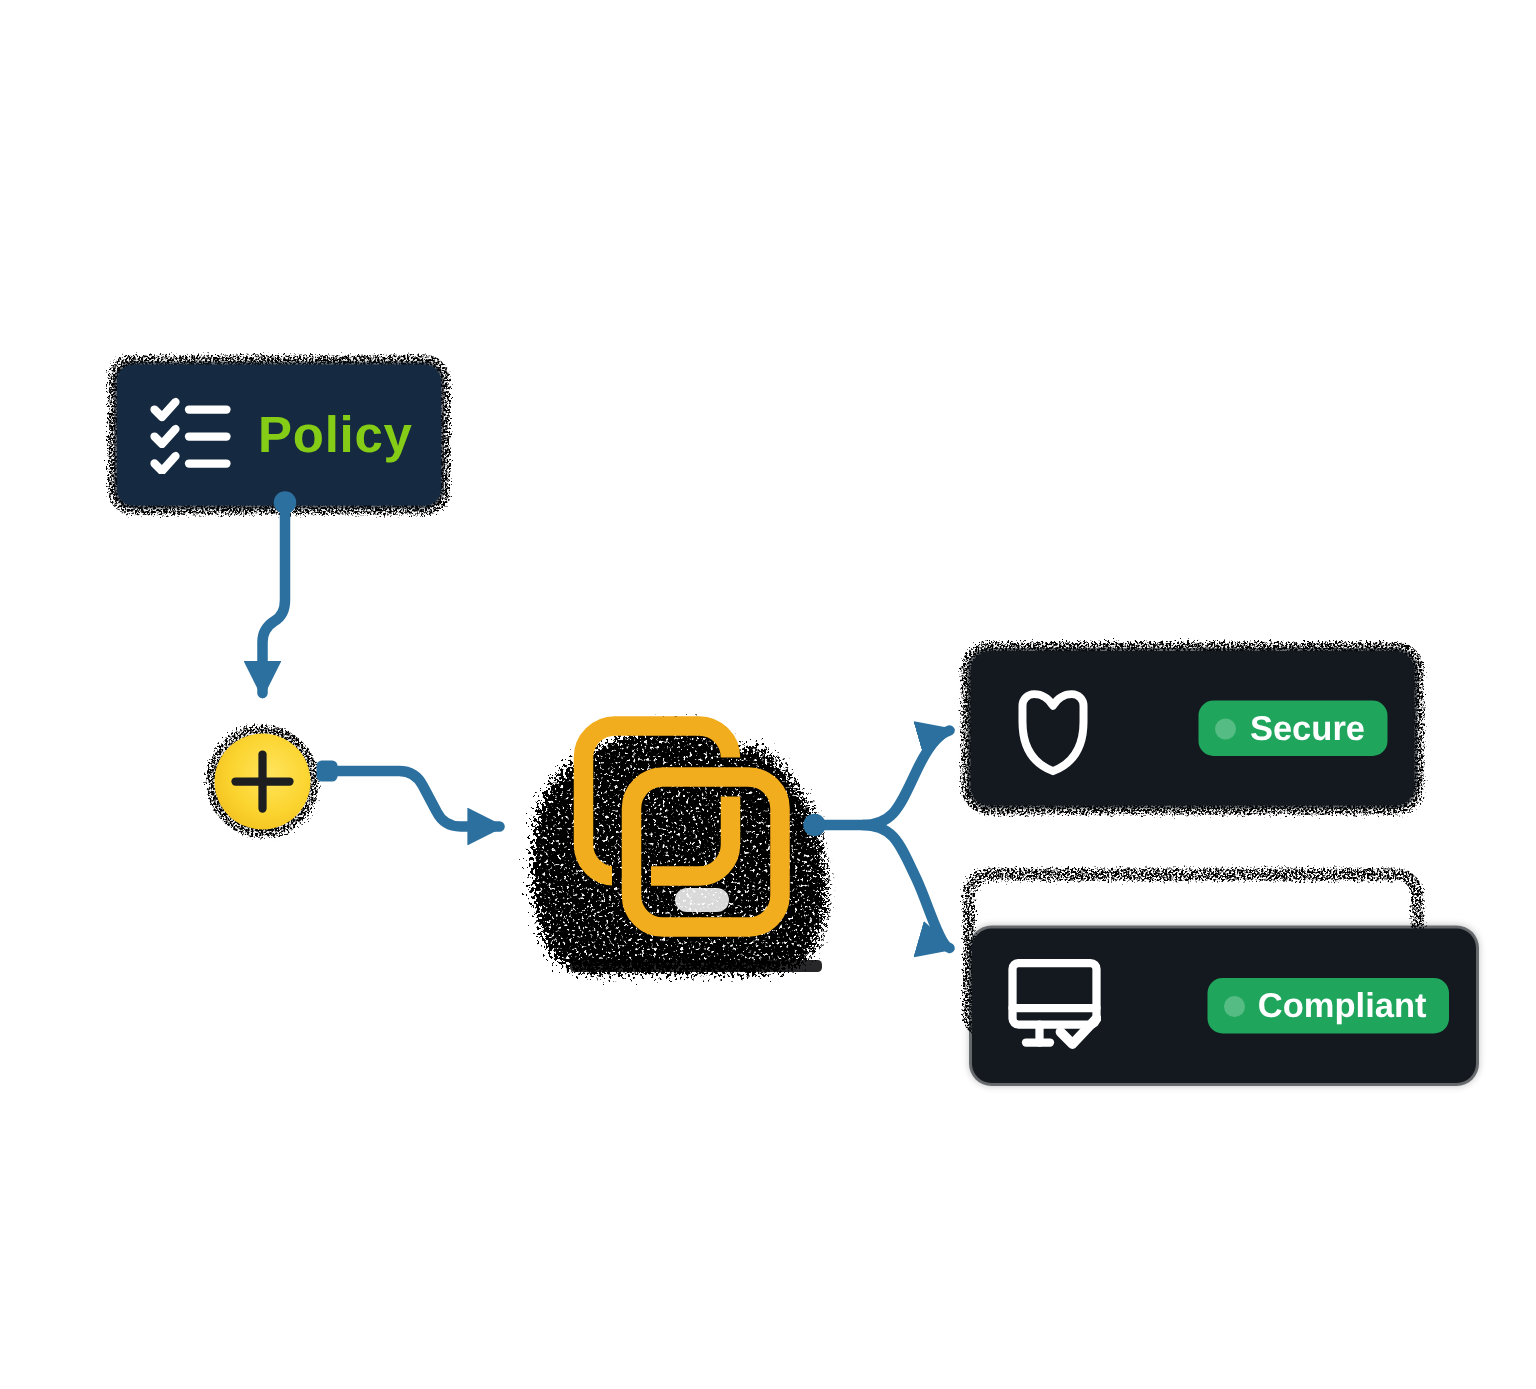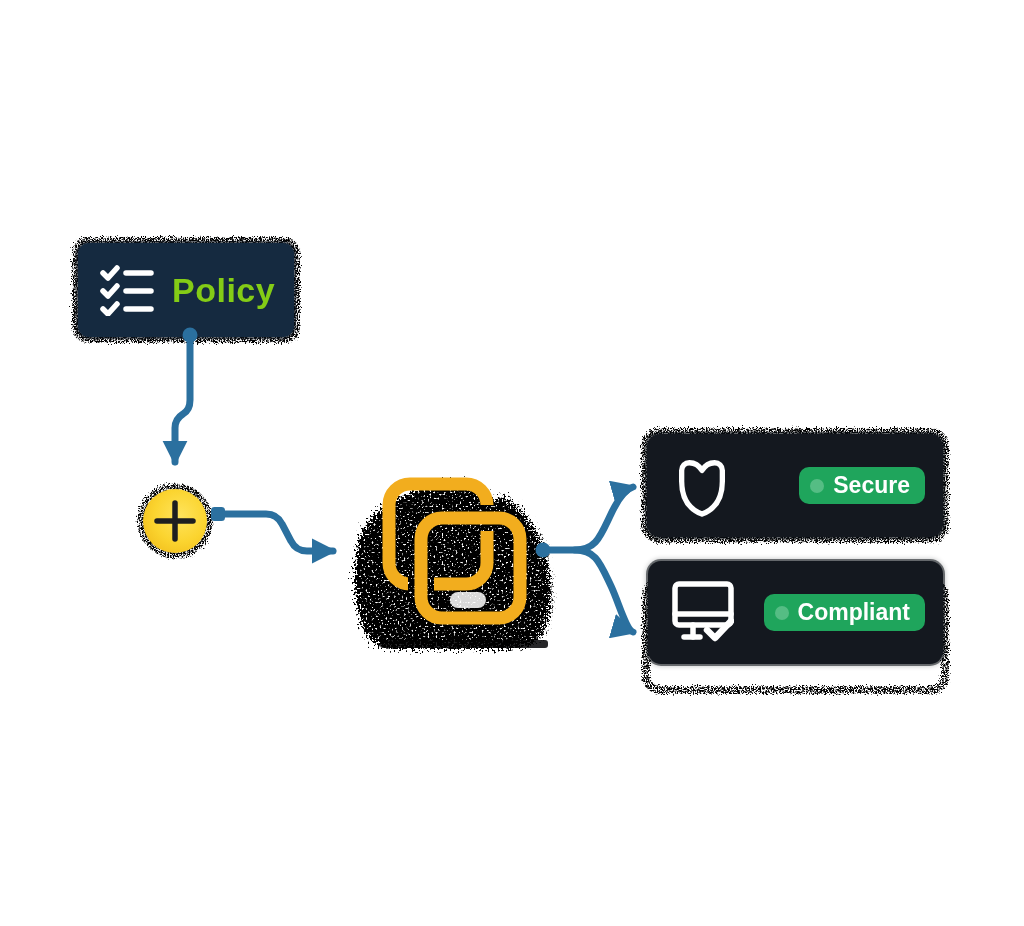--- a/index.html
+++ b/index.html
@@ -31,21 +31,21 @@
     box-shadow:0 0 4px 1px rgba(20,20,20,0.25);
   }
 
   
   .status-node{
     background:#14181F;border-radius:13px;
     padding:0 18px 0 24px;justify-content:space-between;
     box-shadow:0 0 0 2px rgba(10,14,20,0.55), 0 0 5px 2px rgba(10,14,20,0.25);
   }
   .secure-node{left:647px;top:434px;width:296px;height:103px;}
-  .compliant-node{left:648px;top:561px;width:295px;height:103px;}
+  .compliant-node{left:648px;top:619px;width:336px;height:103px;}
 
   .badge{
     background:#1FA55C;border-radius:10px;height:37px;
     display:flex;align-items:center;gap:9px;padding:0 15px 0 11px;margin-left:20px;
   }
   .badge-dot{width:14px;height:14px;border-radius:50%;background:#55BD84;flex:0 0 auto;}
   .badge-label{color:#ffffff;font-size:23px;font-weight:bold;white-space:nowrap;}
 
   .icon-box{display:flex;align-items:center;justify-content:center;flex:0 0 auto;}
 </style>

